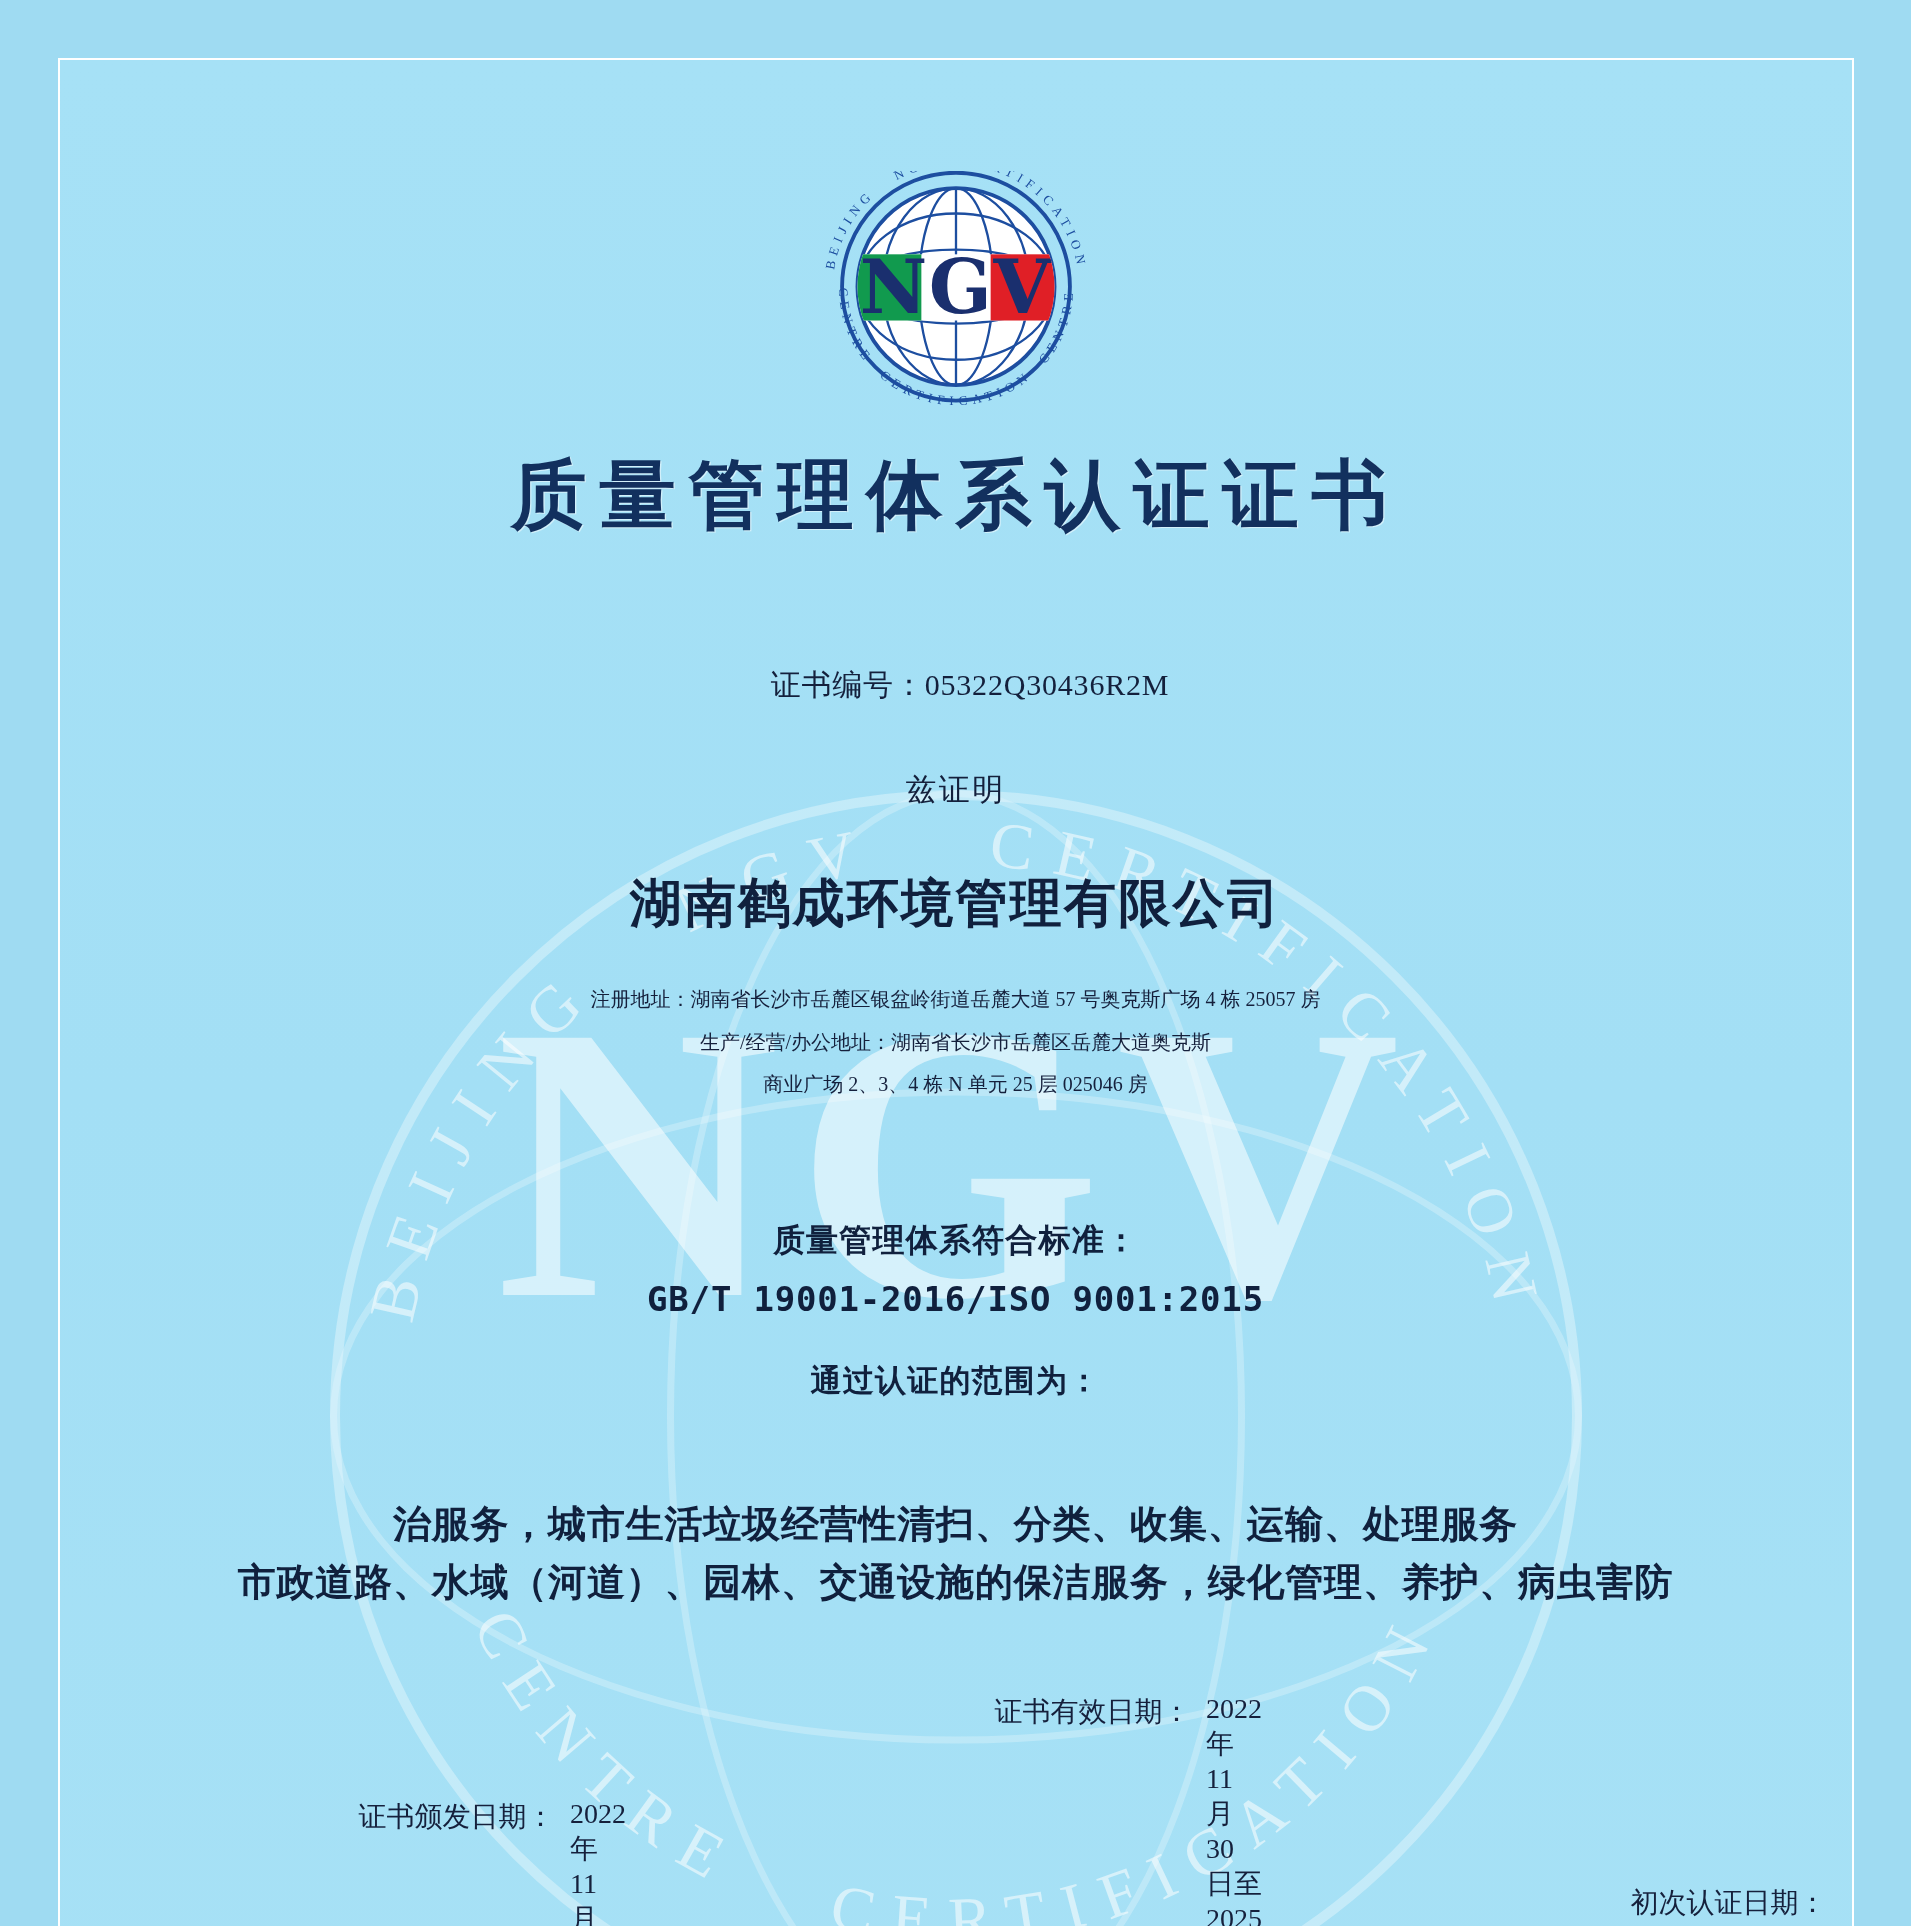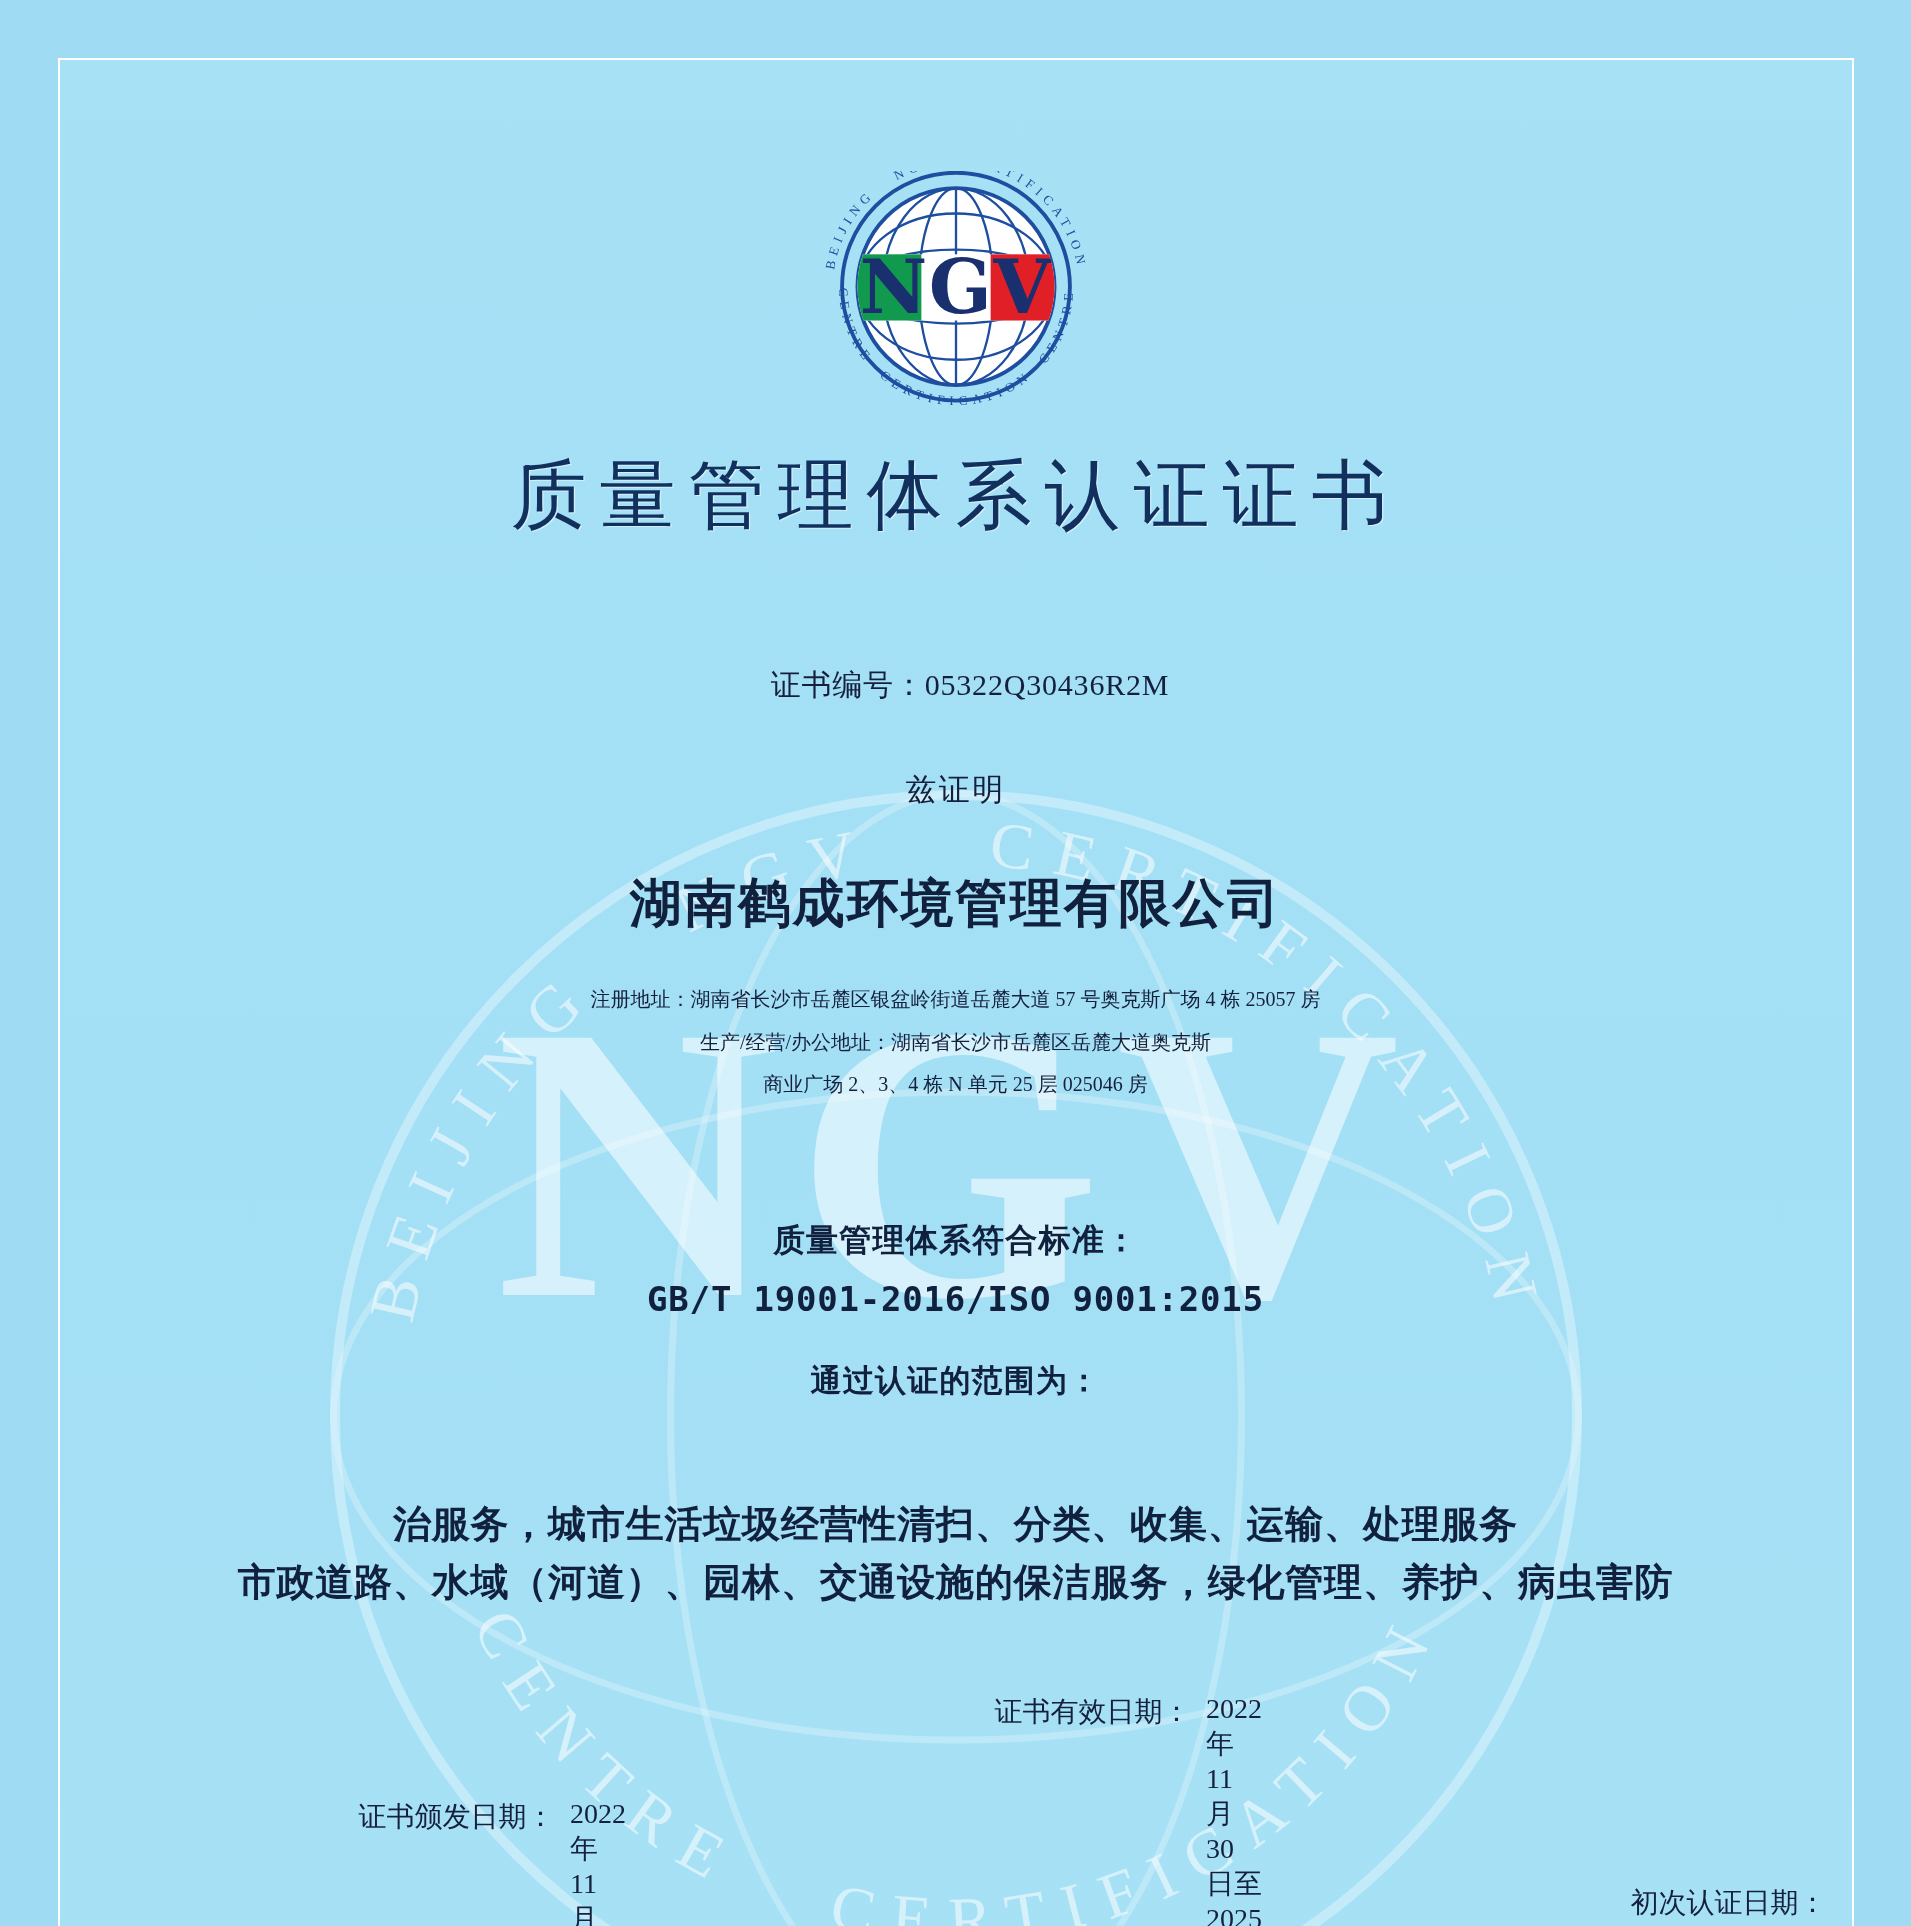--- a/index.html
+++ b/index.html
@@ -101,21 +101,21 @@
     top: 171px;
     width: 331px;
     height: 239px;
   }
   .title {
     position: absolute;
     top: 445px;
     left: 0; right: 0;
     text-align: center;
     font-family: "DejaVu Serif", "Liberation Serif", serif;
-    font-weight: normal;
+    font-weight: bold;
     font-size: 76px;
     letter-spacing: 13px;
     color: #12305e;
     text-shadow: 1.2px 1.2px 0 rgba(255,255,255,0.5);
   }
   .cert-no {
     position: absolute;
     top: 665px;
     left: 0; right: 0;
     text-align: center;

